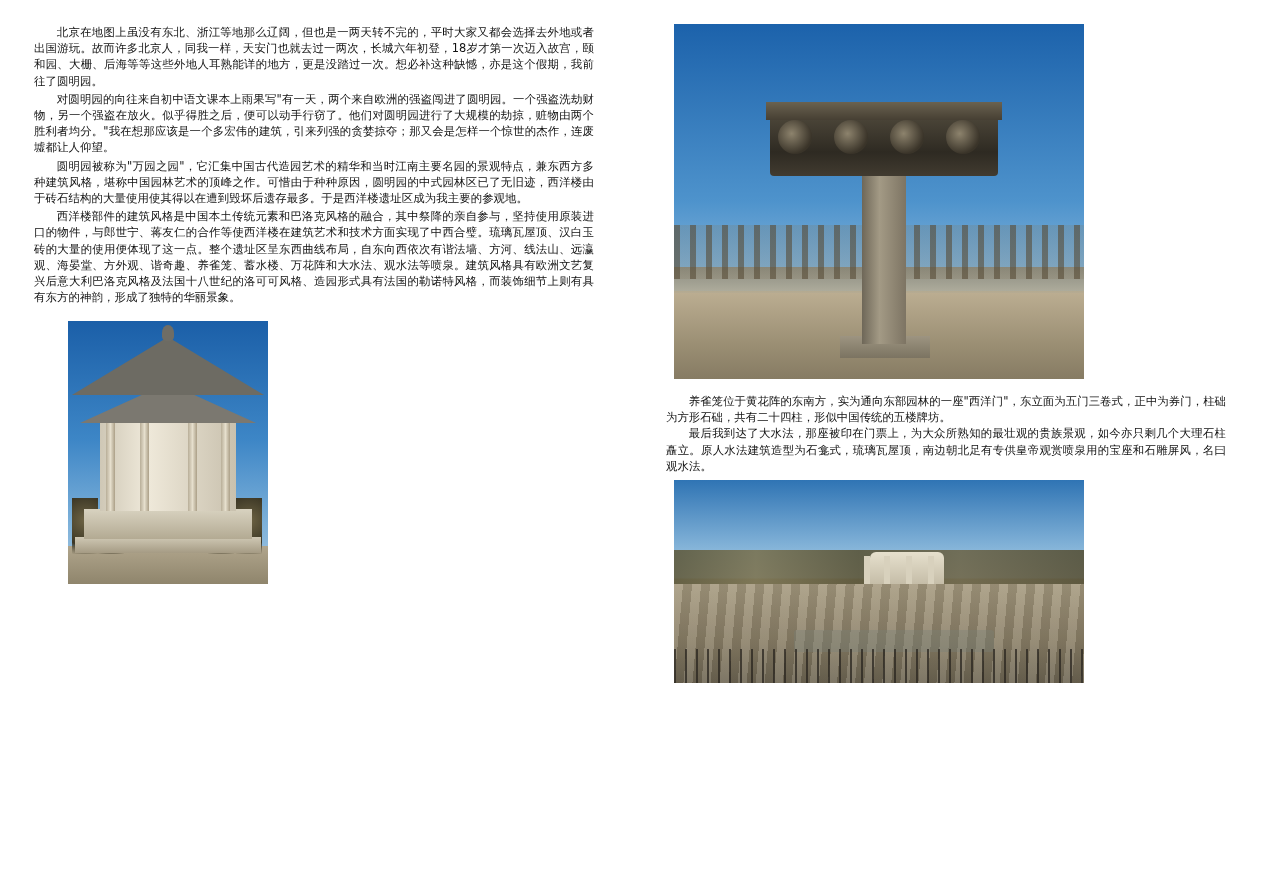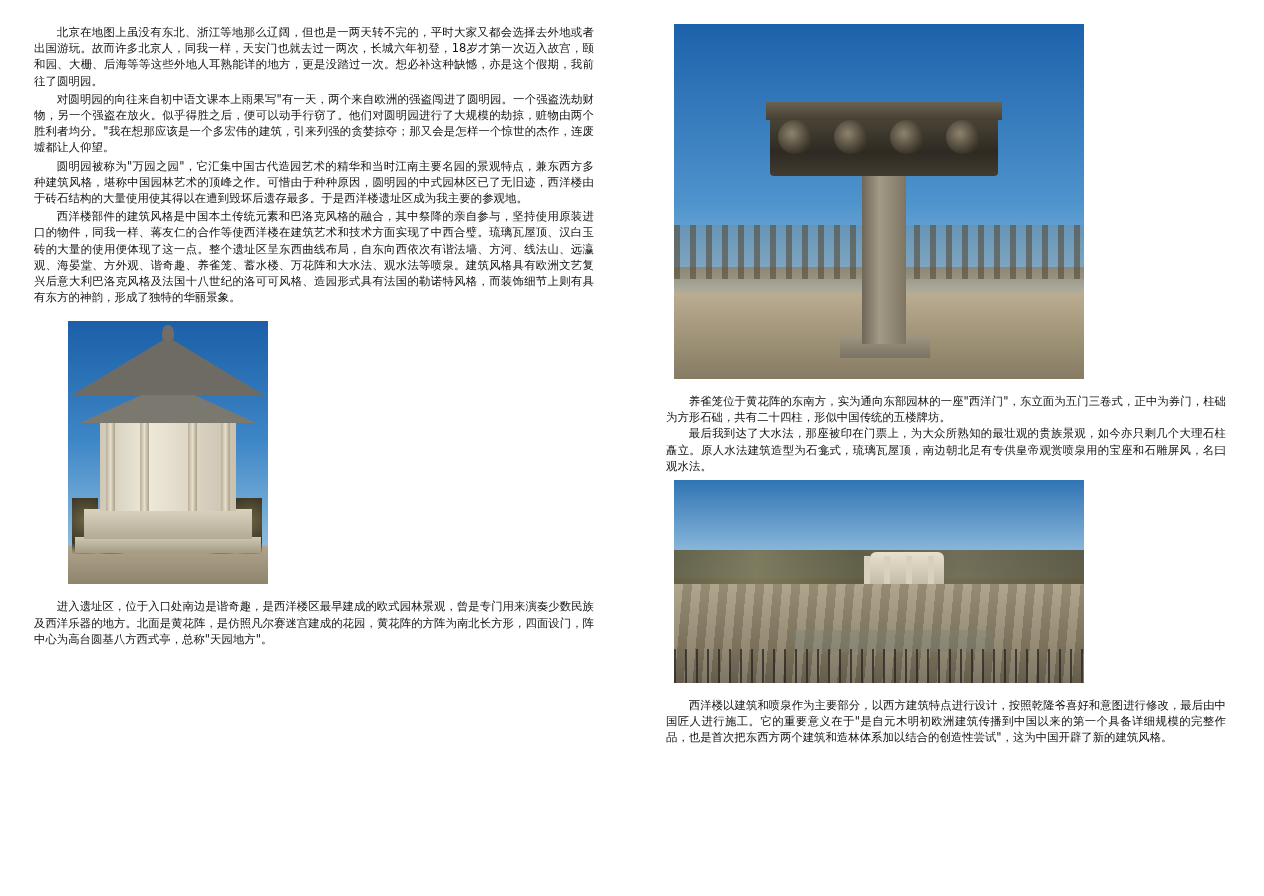--- a/index.html
+++ b/index.html
@@ -263,21 +263,21 @@
 </head>
 <body>
 
 <div class="page">
 
   <div class="col col-left">
 
     <p class="para">北京在地图上虽没有东北、浙江等地那么辽阔，但也是一两天转不完的，平时大家又都会选择去外地或者出国游玩。故而许多北京人，同我一样，天安门也就去过一两次，长城六年初登，18岁才第一次迈入故宫，颐和园、大栅、后海等等这些外地人耳熟能详的地方，更是没踏过一次。想必补这种缺憾，亦是这个假期，我前往了圆明园。</p>
     <p class="para">对圆明园的向往来自初中语文课本上雨果写"有一天，两个来自欧洲的强盗闯进了圆明园。一个强盗洗劫财物，另一个强盗在放火。似乎得胜之后，便可以动手行窃了。他们对圆明园进行了大规模的劫掠，赃物由两个胜利者均分。"我在想那应该是一个多宏伟的建筑，引来列强的贪婪掠夺；那又会是怎样一个惊世的杰作，连废墟都让人仰望。</p>
     <p class="para">圆明园被称为"万园之园"，它汇集中国古代造园艺术的精华和当时江南主要名园的景观特点，兼东西方多种建筑风格，堪称中国园林艺术的顶峰之作。可惜由于种种原因，圆明园的中式园林区已了无旧迹，西洋楼由于砖石结构的大量使用使其得以在遭到毁坏后遗存最多。于是西洋楼遗址区成为我主要的参观地。</p>
-    <p class="para">西洋楼部件的建筑风格是中国本土传统元素和巴洛克风格的融合，其中祭降的亲自参与，坚持使用原装进口的物件，同我一样、蒋友仁的合作等使西洋楼在建筑艺术和技术方面实现了中西合璧。琉璃瓦屋顶、汉白玉砖的大量的使用便体现了这一点。整个遗址区呈东西曲线布局，自东向西依次有谐法墙、方河、线法山、远瀛观、海晏堂、方外观、谐奇趣、养雀笼、蓄水楼、万花阵和大水法、观水法等喷泉。建筑风格具有欧洲文艺复兴后意大利巴洛克风格及法国十八世纪的洛可可风格、造园形式具有法国的勒诺特风格，而装饰细节上则有具有东方的神韵，形成了独特的华丽景象。</p>
+    <p class="para">西洋楼部件的建筑风格是中国本土传统元素和巴洛克风格的融合，其中祭降的亲自参与，坚持使用原装进口的物件，与郎世宁、蒋友仁的合作等使西洋楼在建筑艺术和技术方面实现了中西合璧。琉璃瓦屋顶、汉白玉砖的大量的使用便体现了这一点。整个遗址区呈东西曲线布局，自东向西依次有谐法墙、方河、线法山、远瀛观、海晏堂、方外观、谐奇趣、养雀笼、蓄水楼、万花阵和大水法、观水法等喷泉。建筑风格具有欧洲文艺复兴后意大利巴洛克风格及法国十八世纪的洛可可风格、造园形式具有法国的勒诺特风格，而装饰细节上则有具有东方的神韵，形成了独特的华丽景象。</p>
 
     <div class="photo photo-pavilion">
       <div class="pav-ground"></div>
       <div class="pav-tree" style="left:4px;"></div>
       <div class="pav-tree" style="left:30px;height:44px;"></div>
       <div class="pav-tree" style="right:6px;"></div>
       <div class="pav-tree" style="right:34px;height:46px;"></div>
       <div class="pav-step"></div>
       <div class="pav-base"></div>
       <div class="pav-body">
@@ -285,21 +285,20 @@
         <div class="pav-col" style="left:40px;"></div>
         <div class="pav-col" style="left:88px;"></div>
         <div class="pav-col" style="right:6px;"></div>
       </div>
       <div class="pav-roof2"></div>
       <div class="pav-roof"></div>
       <div class="pav-finial"></div>
     </div>
 
     <div class="spacer-8"></div>
-    <p class="caption">进入遗址区，位于入口处南边是谐奇趣，是西洋楼区最早建成的欧式园林景观，曾是专门用来演奏少数民族及西洋乐器的地方。北面是黄花阵，是仿照凡尔赛迷宫建成的花园，黄花阵的方阵为南北长方形，四面设门，阵中心为高台圆基八方西式亭，总称"天园地方"。</p>
   </div>
 
   <div class="col col-right">
 
     <div class="photo photo-column">
       <div class="colm-ground"></div>
       <div class="colm-horizon-ruins"></div>
       <div class="colm-trees"></div>
       <div class="colm-plinth"></div>
       <div class="colm-shaft"></div>
@@ -322,16 +321,15 @@
       <div class="ruins-pillar" style="left:190px;"></div>
       <div class="ruins-pillar" style="left:210px;"></div>
       <div class="ruins-pillar" style="left:232px;"></div>
       <div class="ruins-pillar" style="left:254px;"></div>
       <div class="ruins-rubble"></div>
       <div class="ruins-water"></div>
       <div class="ruins-fence"></div>
     </div>
 
     <div class="spacer-8"></div>
-    <p class="caption">西洋楼以建筑和喷泉作为主要部分，以西方建筑特点进行设计，按照乾隆爷喜好和意图进行修改，最后由中国匠人进行施工。它的重要意义在于"是自元木明初欧洲建筑传播到中国以来的第一个具备详细规模的完整作品，也是首次把东西方两个建筑和造林体系加以结合的创造性尝试"，这为中国开辟了新的建筑风格。</p>
   </div>
 
 </div>
 
 </body></html>

